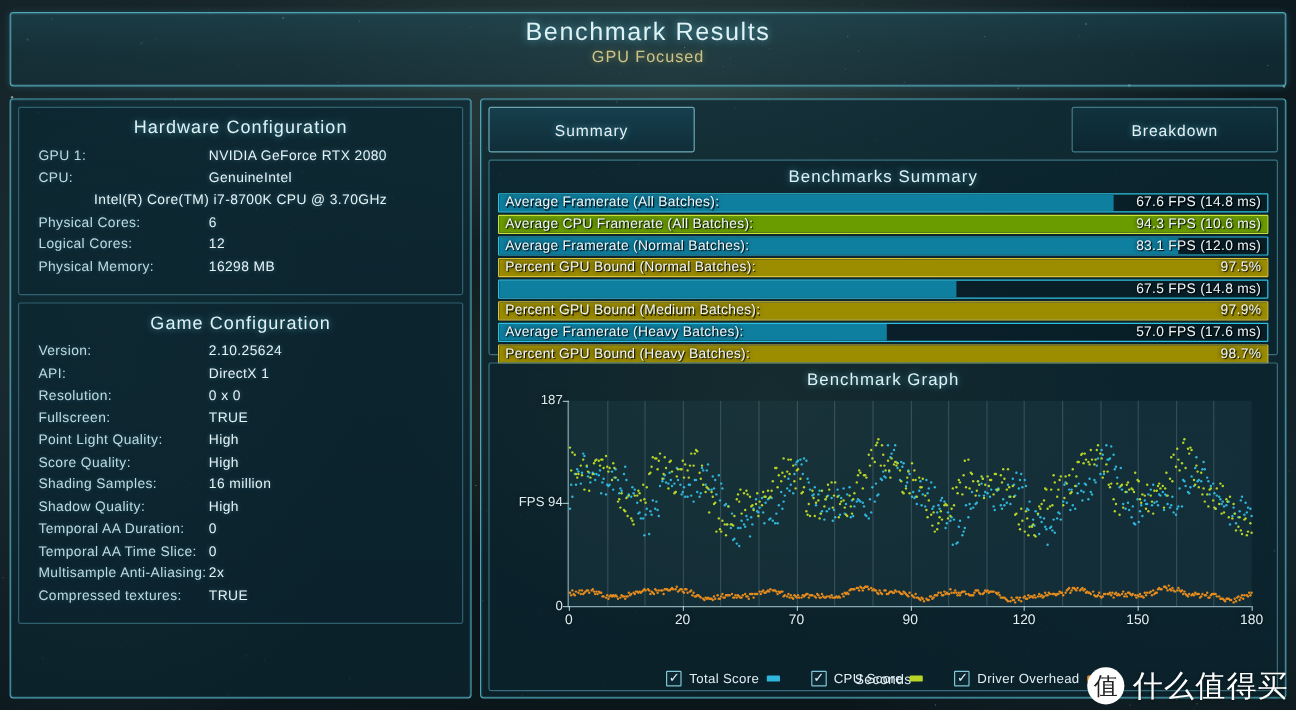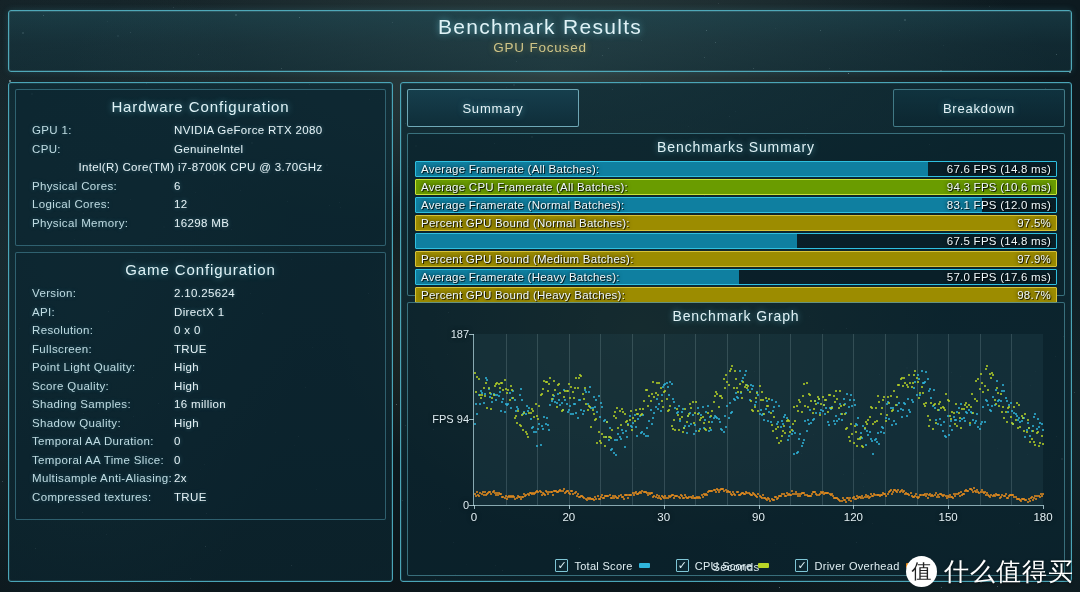--- a/index.html
+++ b/index.html
@@ -609,21 +609,21 @@
           <div class="ytick" style="top: 100%;">0</div>
           <div class="ytickmark" style="top: 100%;"></div>
           <div class="ytick" style="top: 49.7326%;">FPS 94</div>
           <div class="ytickmark" style="top: 49.7326%;"></div>
           <div class="ytick" style="top: 0%;">187</div>
           <div class="ytickmark" style="top: 0%;"></div>
           <div class="xtick" style="left: 0%;">0</div>
           <div class="xtickmark" style="left: 0%;"></div>
           <div class="xtick" style="left: 16.6667%;">20</div>
           <div class="xtickmark" style="left: 16.6667%;"></div>
-          <div class="xtick" style="left: 33.3333%;">30</div>
+          <div class="xtick" style="left: 33.3333%;">70</div>
           <div class="xtickmark" style="left: 33.3333%;"></div>
           <div class="xtick" style="left: 50%;">90</div>
           <div class="xtickmark" style="left: 50%;"></div>
           <div class="xtick" style="left: 66.6667%;">120</div>
           <div class="xtickmark" style="left: 66.6667%;"></div>
           <div class="xtick" style="left: 83.3333%;">150</div>
           <div class="xtickmark" style="left: 83.3333%;"></div>
           <div class="xtick" style="left: 100%;">180</div>
           <div class="xtickmark" style="left: 100%;"></div>
           <div class="dot" style="left: 0%; top: 52.1529%; background: rgb(47, 182, 220);"></div>

